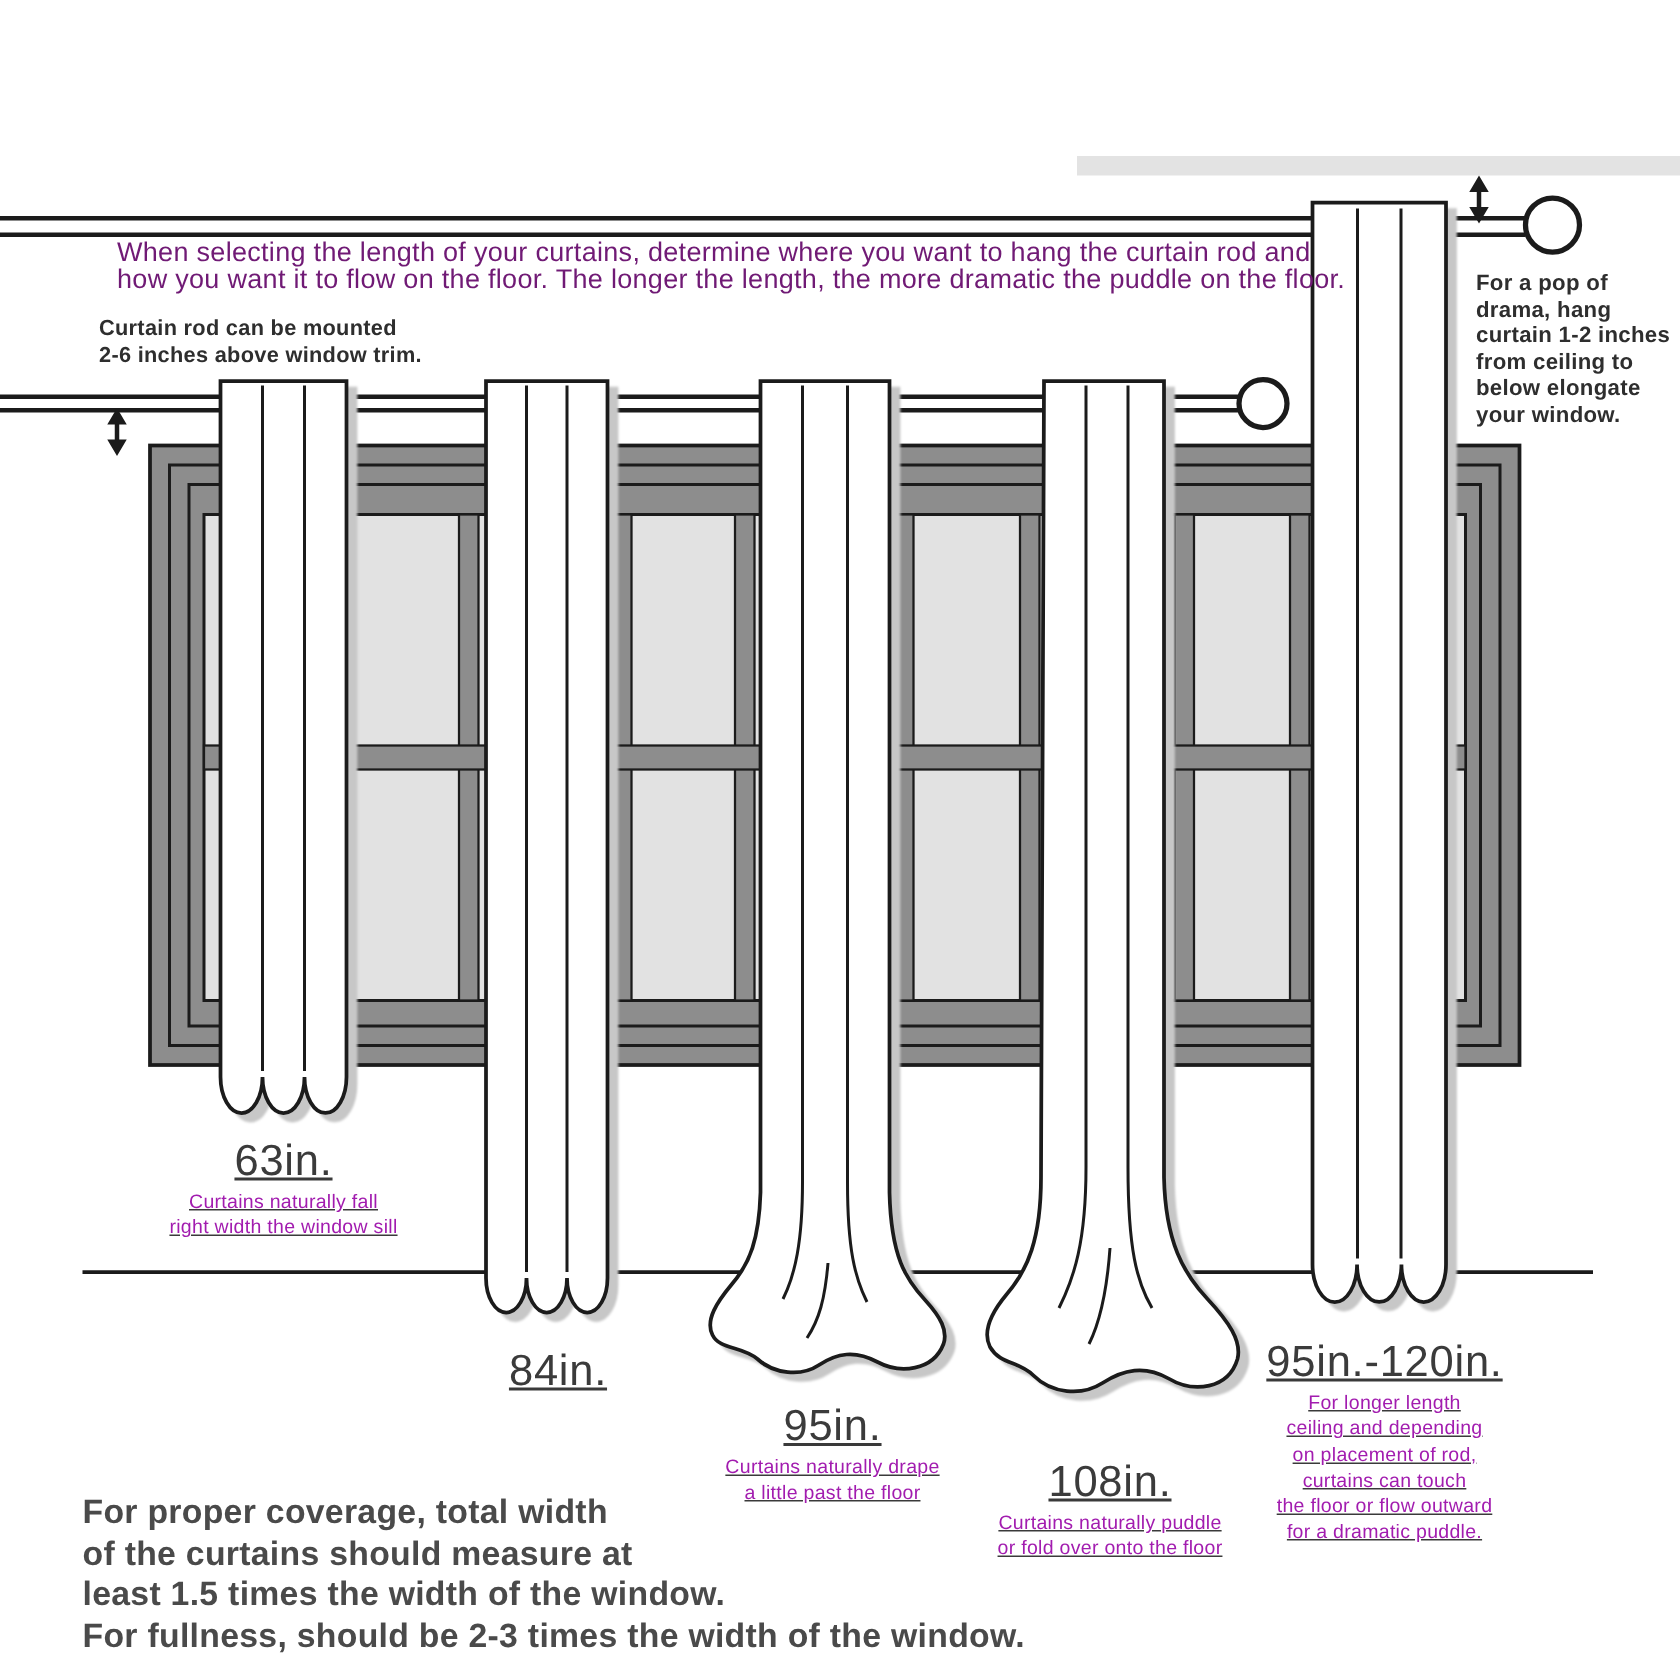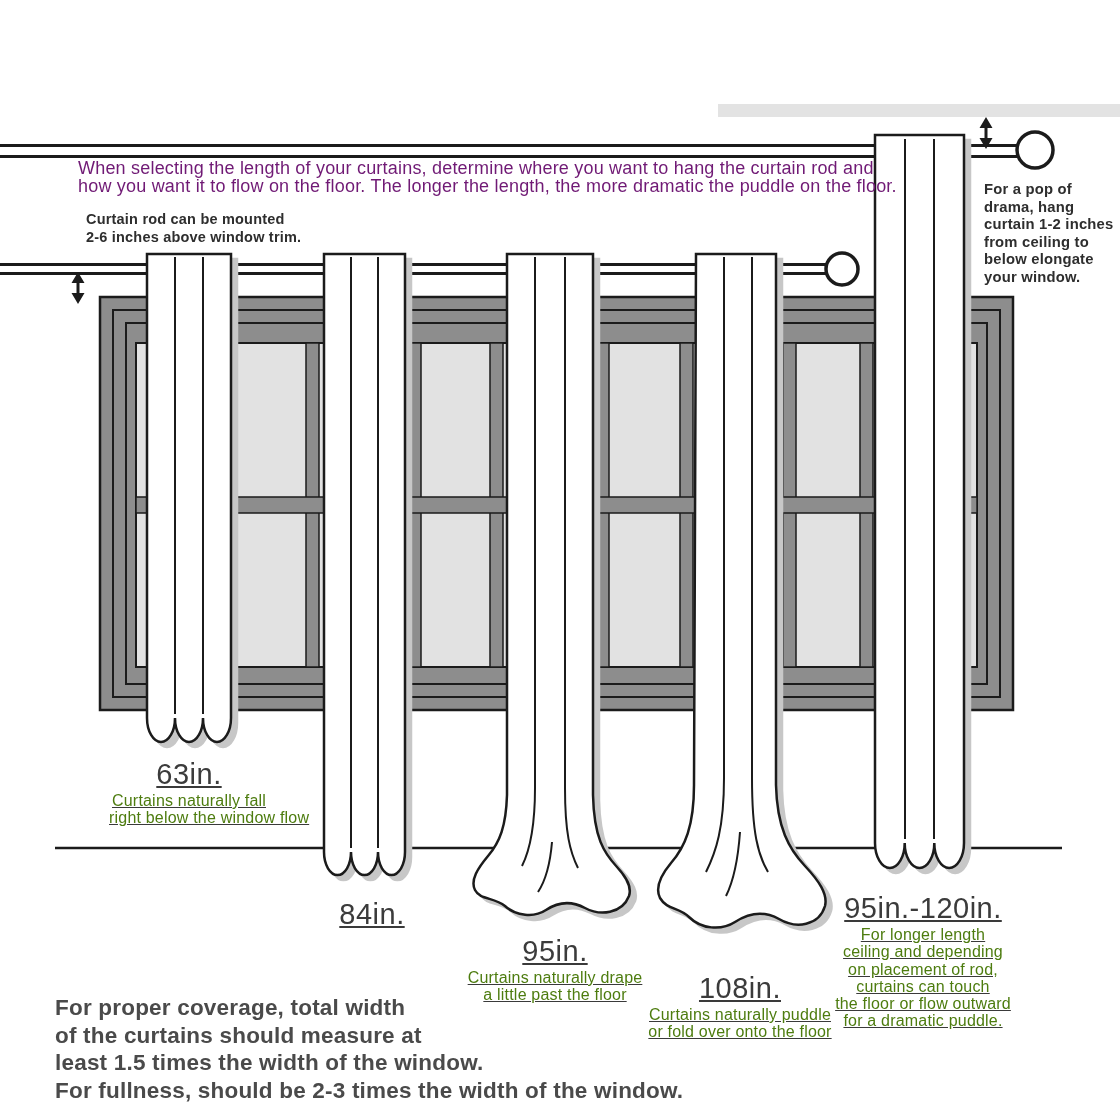--- a/index.html
+++ b/index.html
@@ -10,34 +10,34 @@
   .abs{position:absolute;}
   svg{display:block;}
   .title{
     left:76px;top:24px;font-size:45px;line-height:56px;letter-spacing:1px;
     color:#2b2b2b;font-weight:400;
   }
   .intro{
     left:78px;top:160px;font-size:18px;line-height:17.5px;letter-spacing:.2px;color:#701a75;
   }
   .rod-note{
-    left:86px;top:211px;font-size:14.5px;line-height:17.5px;letter-spacing:.2px;
+    left:66px;top:211px;font-size:14.5px;line-height:17.5px;letter-spacing:.2px;
     color:#2e2e2e;font-weight:bold;
   }
   .ceiling-note{
     left:984px;top:181px;font-size:14.8px;line-height:17.6px;letter-spacing:.2px;
     color:#2e2e2e;font-weight:bold;
   }
   .footer-note{
     left:55px;top:982px;font-size:22.5px;line-height:27.5px;letter-spacing:.2px;
     color:#4a4a4a;font-weight:bold;margin-top:12px;
   }
   .clabel{text-align:center;text-decoration:underline;}
   .clen{font-size:29px;line-height:32px;color:#3b3b3b;letter-spacing:.5px;}
-  .cdesc{margin-top:2px;font-size:16px;line-height:17.3px;letter-spacing:.2px;color:#4d7c0f;}
+  .cdesc{margin-top:2px;font-size:13px;line-height:17.3px;letter-spacing:.2px;color:#a21caf;}
   .line{white-space:nowrap;}
   .shadow{filter:drop-shadow(6px 5px 0.6px #c7c7c7);}
   .curtain-path{fill:#ffffff;stroke:#1b1b1b;stroke-width:2.5;}
   .fold{fill:none;stroke:#1b1b1b;stroke-width:2;}
 </style>
 </head>
 <body>
 
 <div class="page">
 
@@ -154,21 +154,21 @@
     <div class="line">curtain 1-2 inches</div>
     <div class="line">from ceiling to</div>
     <div class="line">below elongate</div>
     <div class="line">your window.</div>
   </div>
 
   <div class="abs clabel" style="left:109px;top:758px;width:160px;">
     <div class="clen">63in.</div>
     <div class="cdesc">
       <div class="line">Curtains naturally fall</div>
-      <div class="line">right below the window flow</div>
+      <div class="line">right width the window sill</div>
     </div>
   </div>
 
   <div class="abs clabel" style="left:292px;top:898px;width:160px;">
     <div class="clen">84in.</div>
   </div>
 
   <div class="abs clabel" style="left:465px;top:935px;width:180px;">
     <div class="clen">95in.</div>
     <div class="cdesc">

